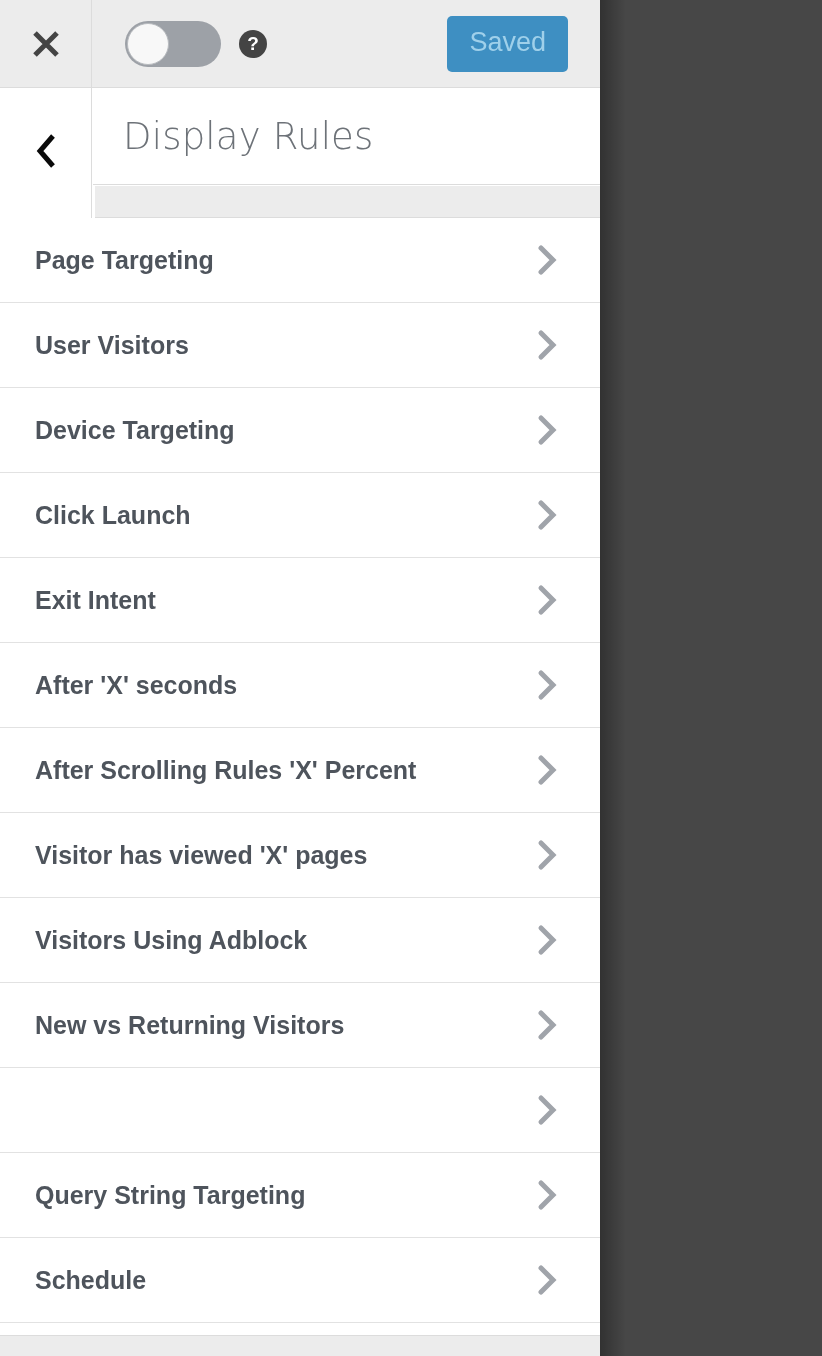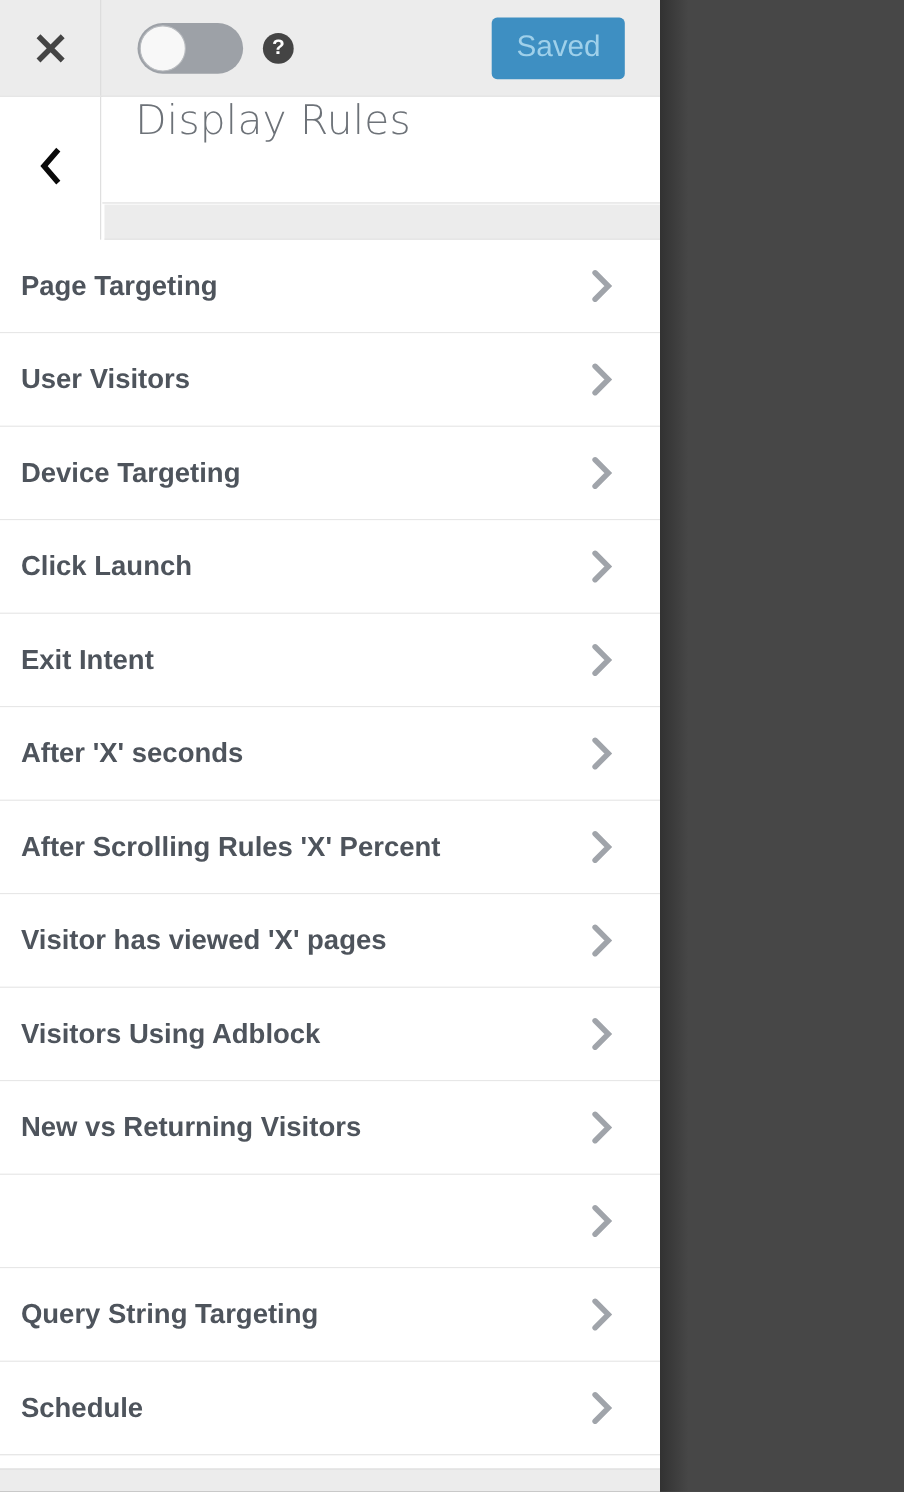--- a/index.html
+++ b/index.html
@@ -161,20 +161,21 @@
   #title-area {
     position: absolute;
     left: 93px;
     top: 88px;
     width: 507px;
     height: 97px;
     background: #ffffff;
     border-bottom: 1px solid #dcdcdc;
     box-sizing: border-box;
     display: flex;
+    align-items: center;
     padding-left: 30px;
   }
   #page-title {
     font-family: "DejaVu Sans", sans-serif;
     font-weight: 300;
     font-size: 37px;
     color: #6d7278;
     letter-spacing: 0.2px;
     white-space: nowrap;
   }
@@ -206,21 +207,21 @@
     display: flex;
     align-items: center;
     cursor: pointer;
     box-sizing: border-box;
   }
   .rule-label {
     font-family: "Liberation Sans", sans-serif;
     font-weight: bold;
     font-size: 25px;
     color: #4e545c;
-    margin-left: 19px;
+    margin-left: 35px;
     white-space: nowrap;
   }
   .rule-chevron {
     position: absolute;
     right: 42px;
     top: 50%;
     transform: translateY(-50%);
     width: 22px;
     height: 32px;
   }

